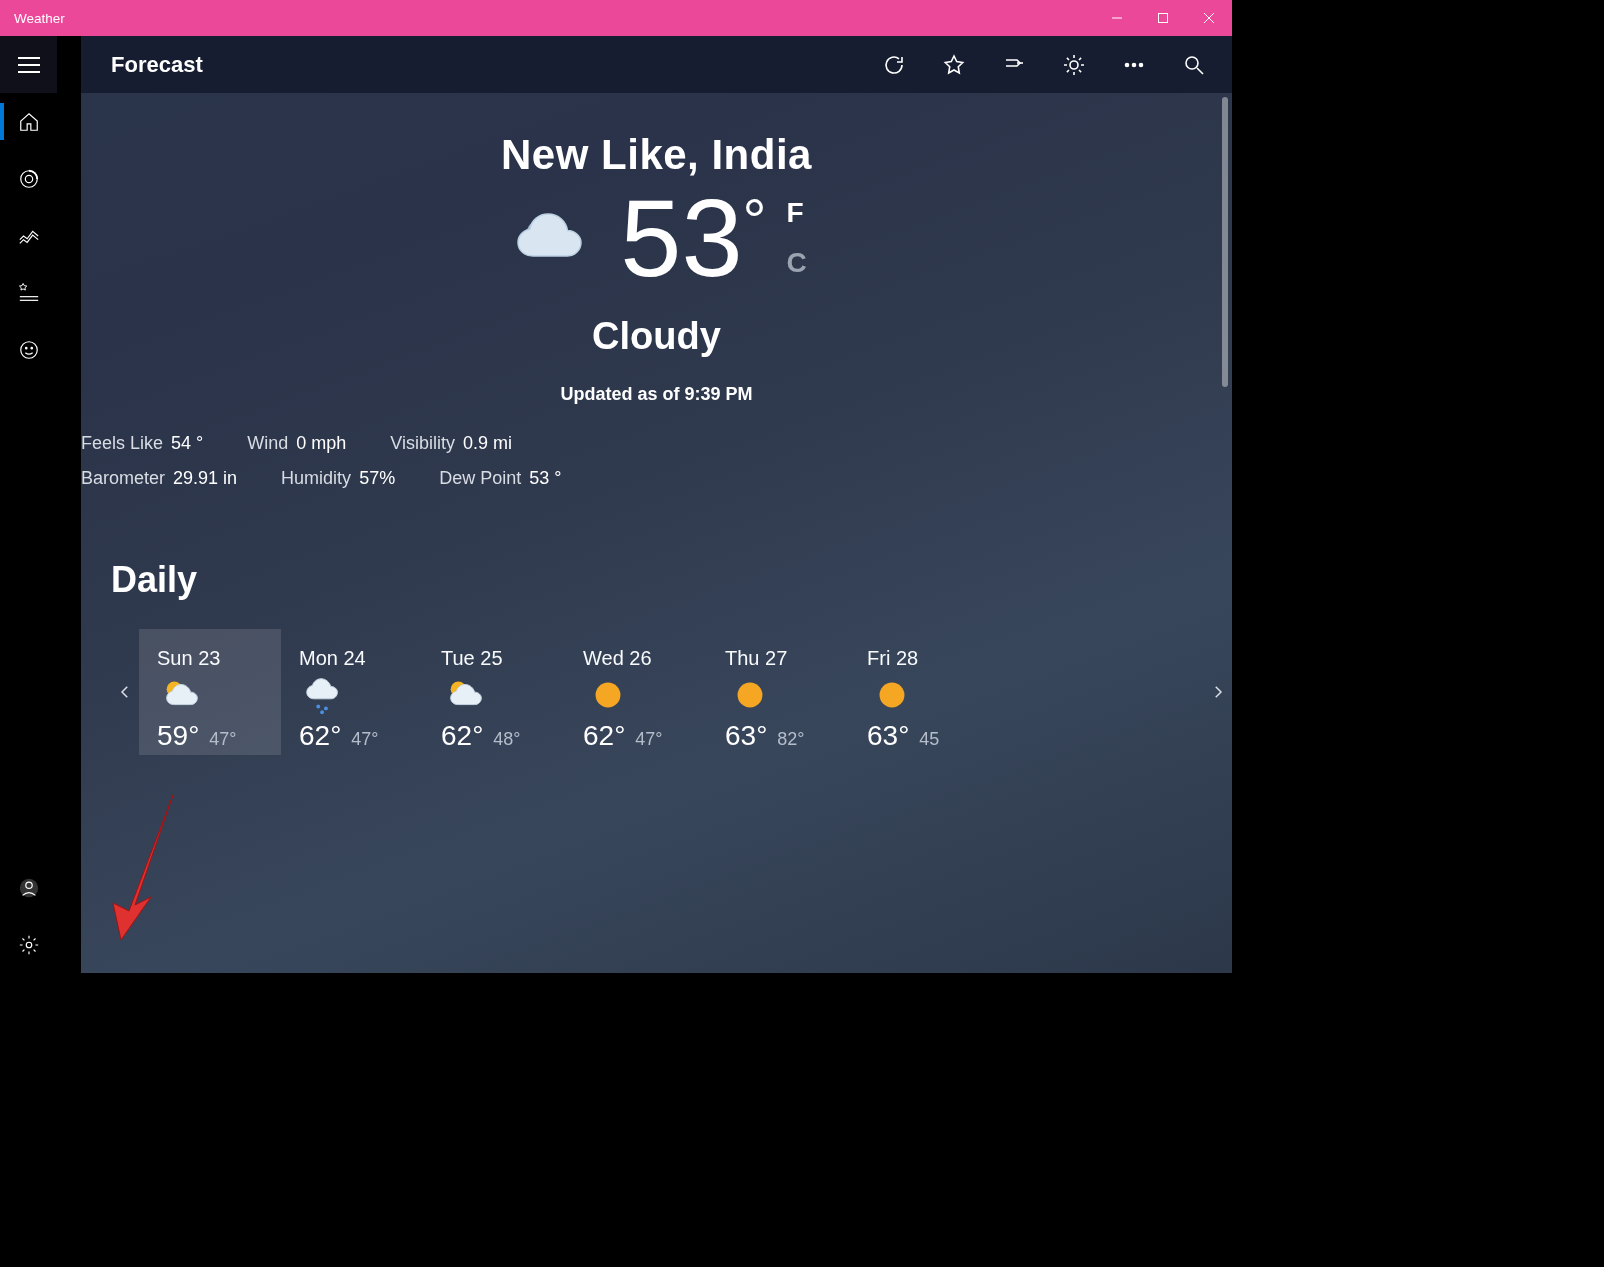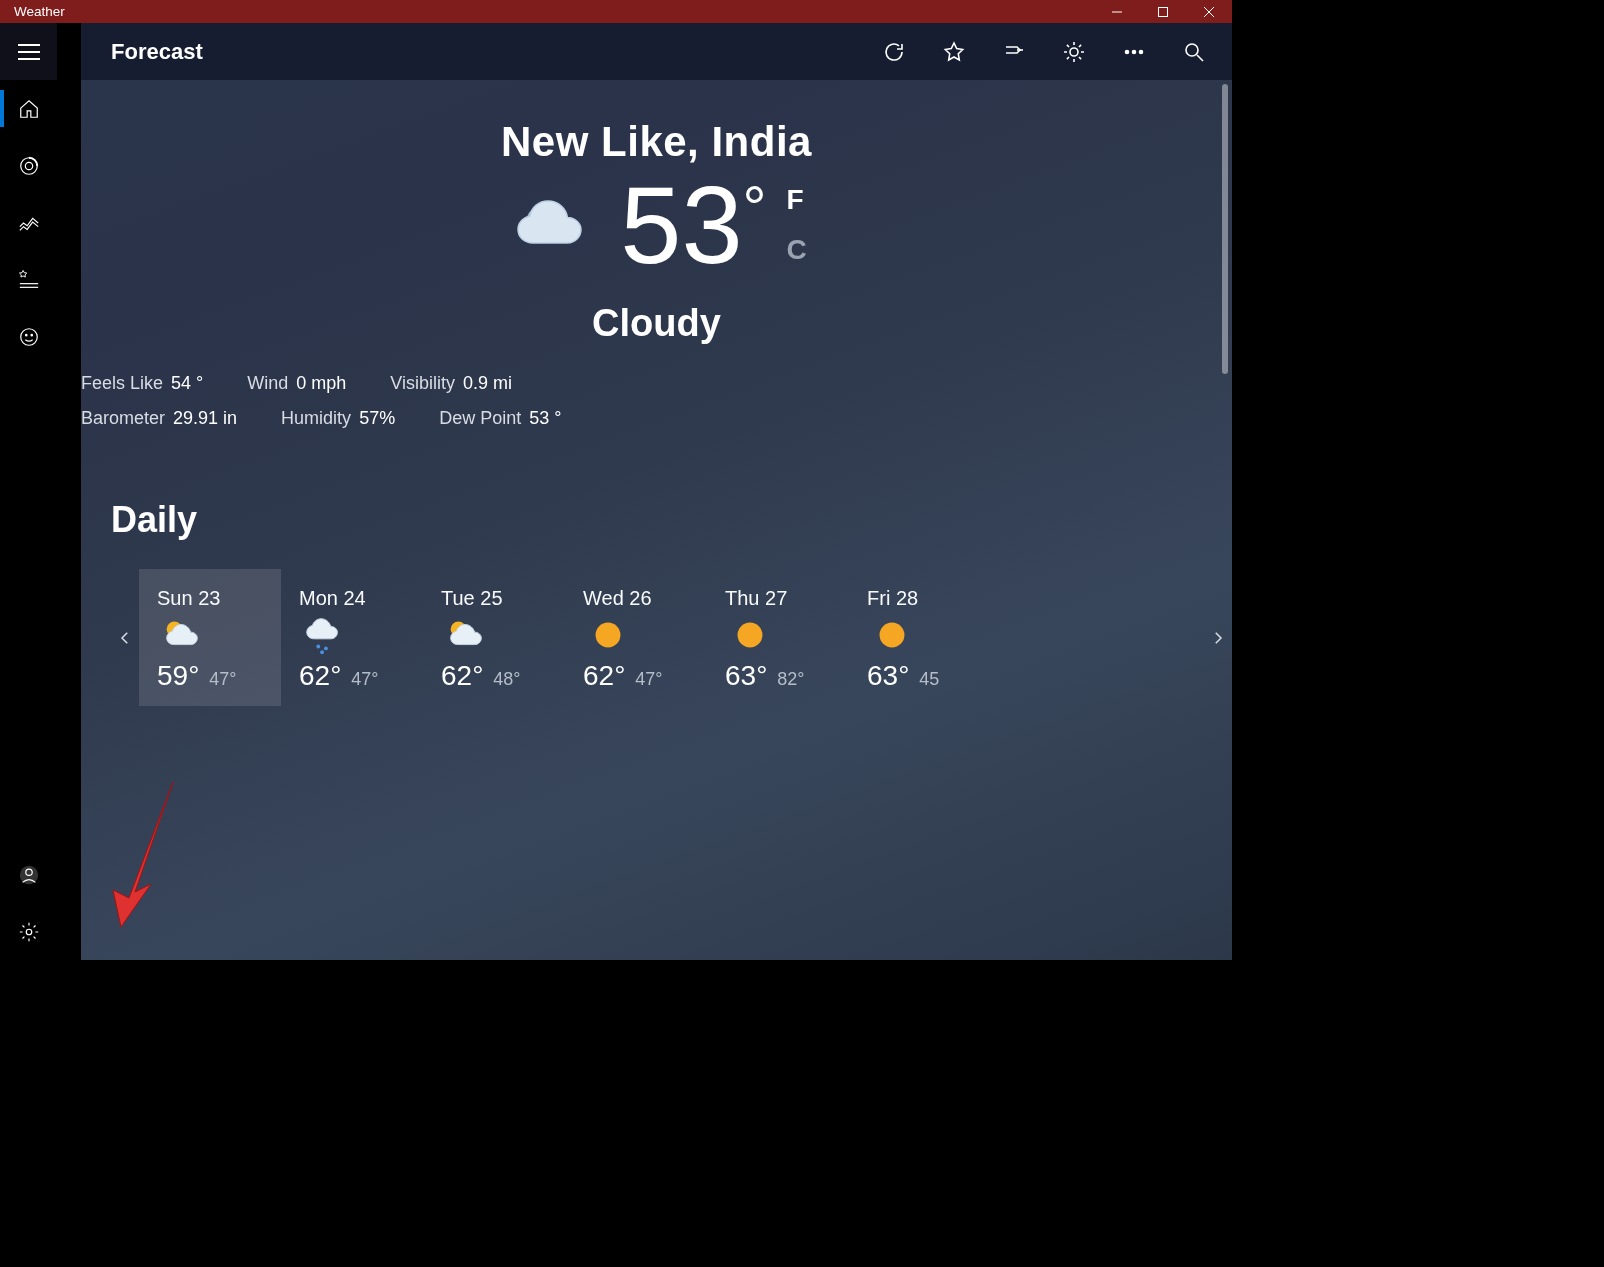--- a/index.html
+++ b/index.html
@@ -1,21 +1,21 @@
 <!DOCTYPE html>
 <html><head>
   <meta charset="utf-8">
   <style>
     * { margin: 0; padding: 0; box-sizing: border-box; font-family: "Segoe UI", Arial, sans-serif; }
     body { width: 1232px; height: 973px; background: #000; overflow: hidden; }
 
     
     .titlebar {
-      height: 23px;
-      background: #7f1d1d;
+      height: 36px;
+      background: #ec4899;
       display: flex;
       align-items: center;
       justify-content: space-between;
       color: #fff;
       padding-left: 14px;
     }
     .titlebar-title { font-size: 13.5px; }
     .titlebar-controls { display: flex; }
     .titlebar-btn {
       width: 46px; height: 36px;
@@ -145,21 +145,21 @@
       justify-content: center;
       font-size: 24px;
       color: #d8dde4;
       z-index: 2;
     }
     .daily-nav.right { position:absolute; right:0; height:100%; }
     .day-card {
       width: 142px;
       display: flex;
       flex-direction: column;
-      padding: 18px 0 14px 18px;
+      padding: 18px 0 3px 18px;
     }
     .day-card.selected {
       background: rgba(255,255,255,0.12);
     }
     .day-label { font-size: 20px; color: #f8fafc; }
     .day-icon { width: 50px; height: 50px; display:flex; align-items:center; justify-content:center; }
     .day-temps { display: flex; align-items: baseline; gap: 10px; }
     .day-hi { font-size: 28px; font-weight: 400; }
     .day-lo { font-size: 18px; color:#b4bdc9; }
 
@@ -317,20 +317,21 @@
         <div class="current-temp">
           <span>53</span><span class="degree-big">°</span>
         </div>
         <div class="units">
           <div class="unit">F</div>
           <div class="unit inactive">C</div>
         </div>
       </div>
 
       <div class="cond">Cloudy</div>
+      <div class="updated">Updated as of 9:39 PM</div>
 
       <div class="details-row">
         <div class="detail"><span class="lbl">Feels Like</span><span class="val">54 °</span></div>
         <div class="detail"><span class="lbl">Wind</span><span class="val">0 mph</span></div>
         <div class="detail"><span class="lbl">Visibility</span><span class="val">0.9 mi</span></div>
       </div>
       <div class="details-row details-row2">
         <div class="detail"><span class="lbl">Barometer</span><span class="val">29.91 in</span></div>
         <div class="detail"><span class="lbl">Humidity</span><span class="val">57%</span></div>
         <div class="detail"><span class="lbl">Dew Point</span><span class="val">53 °</span></div>

